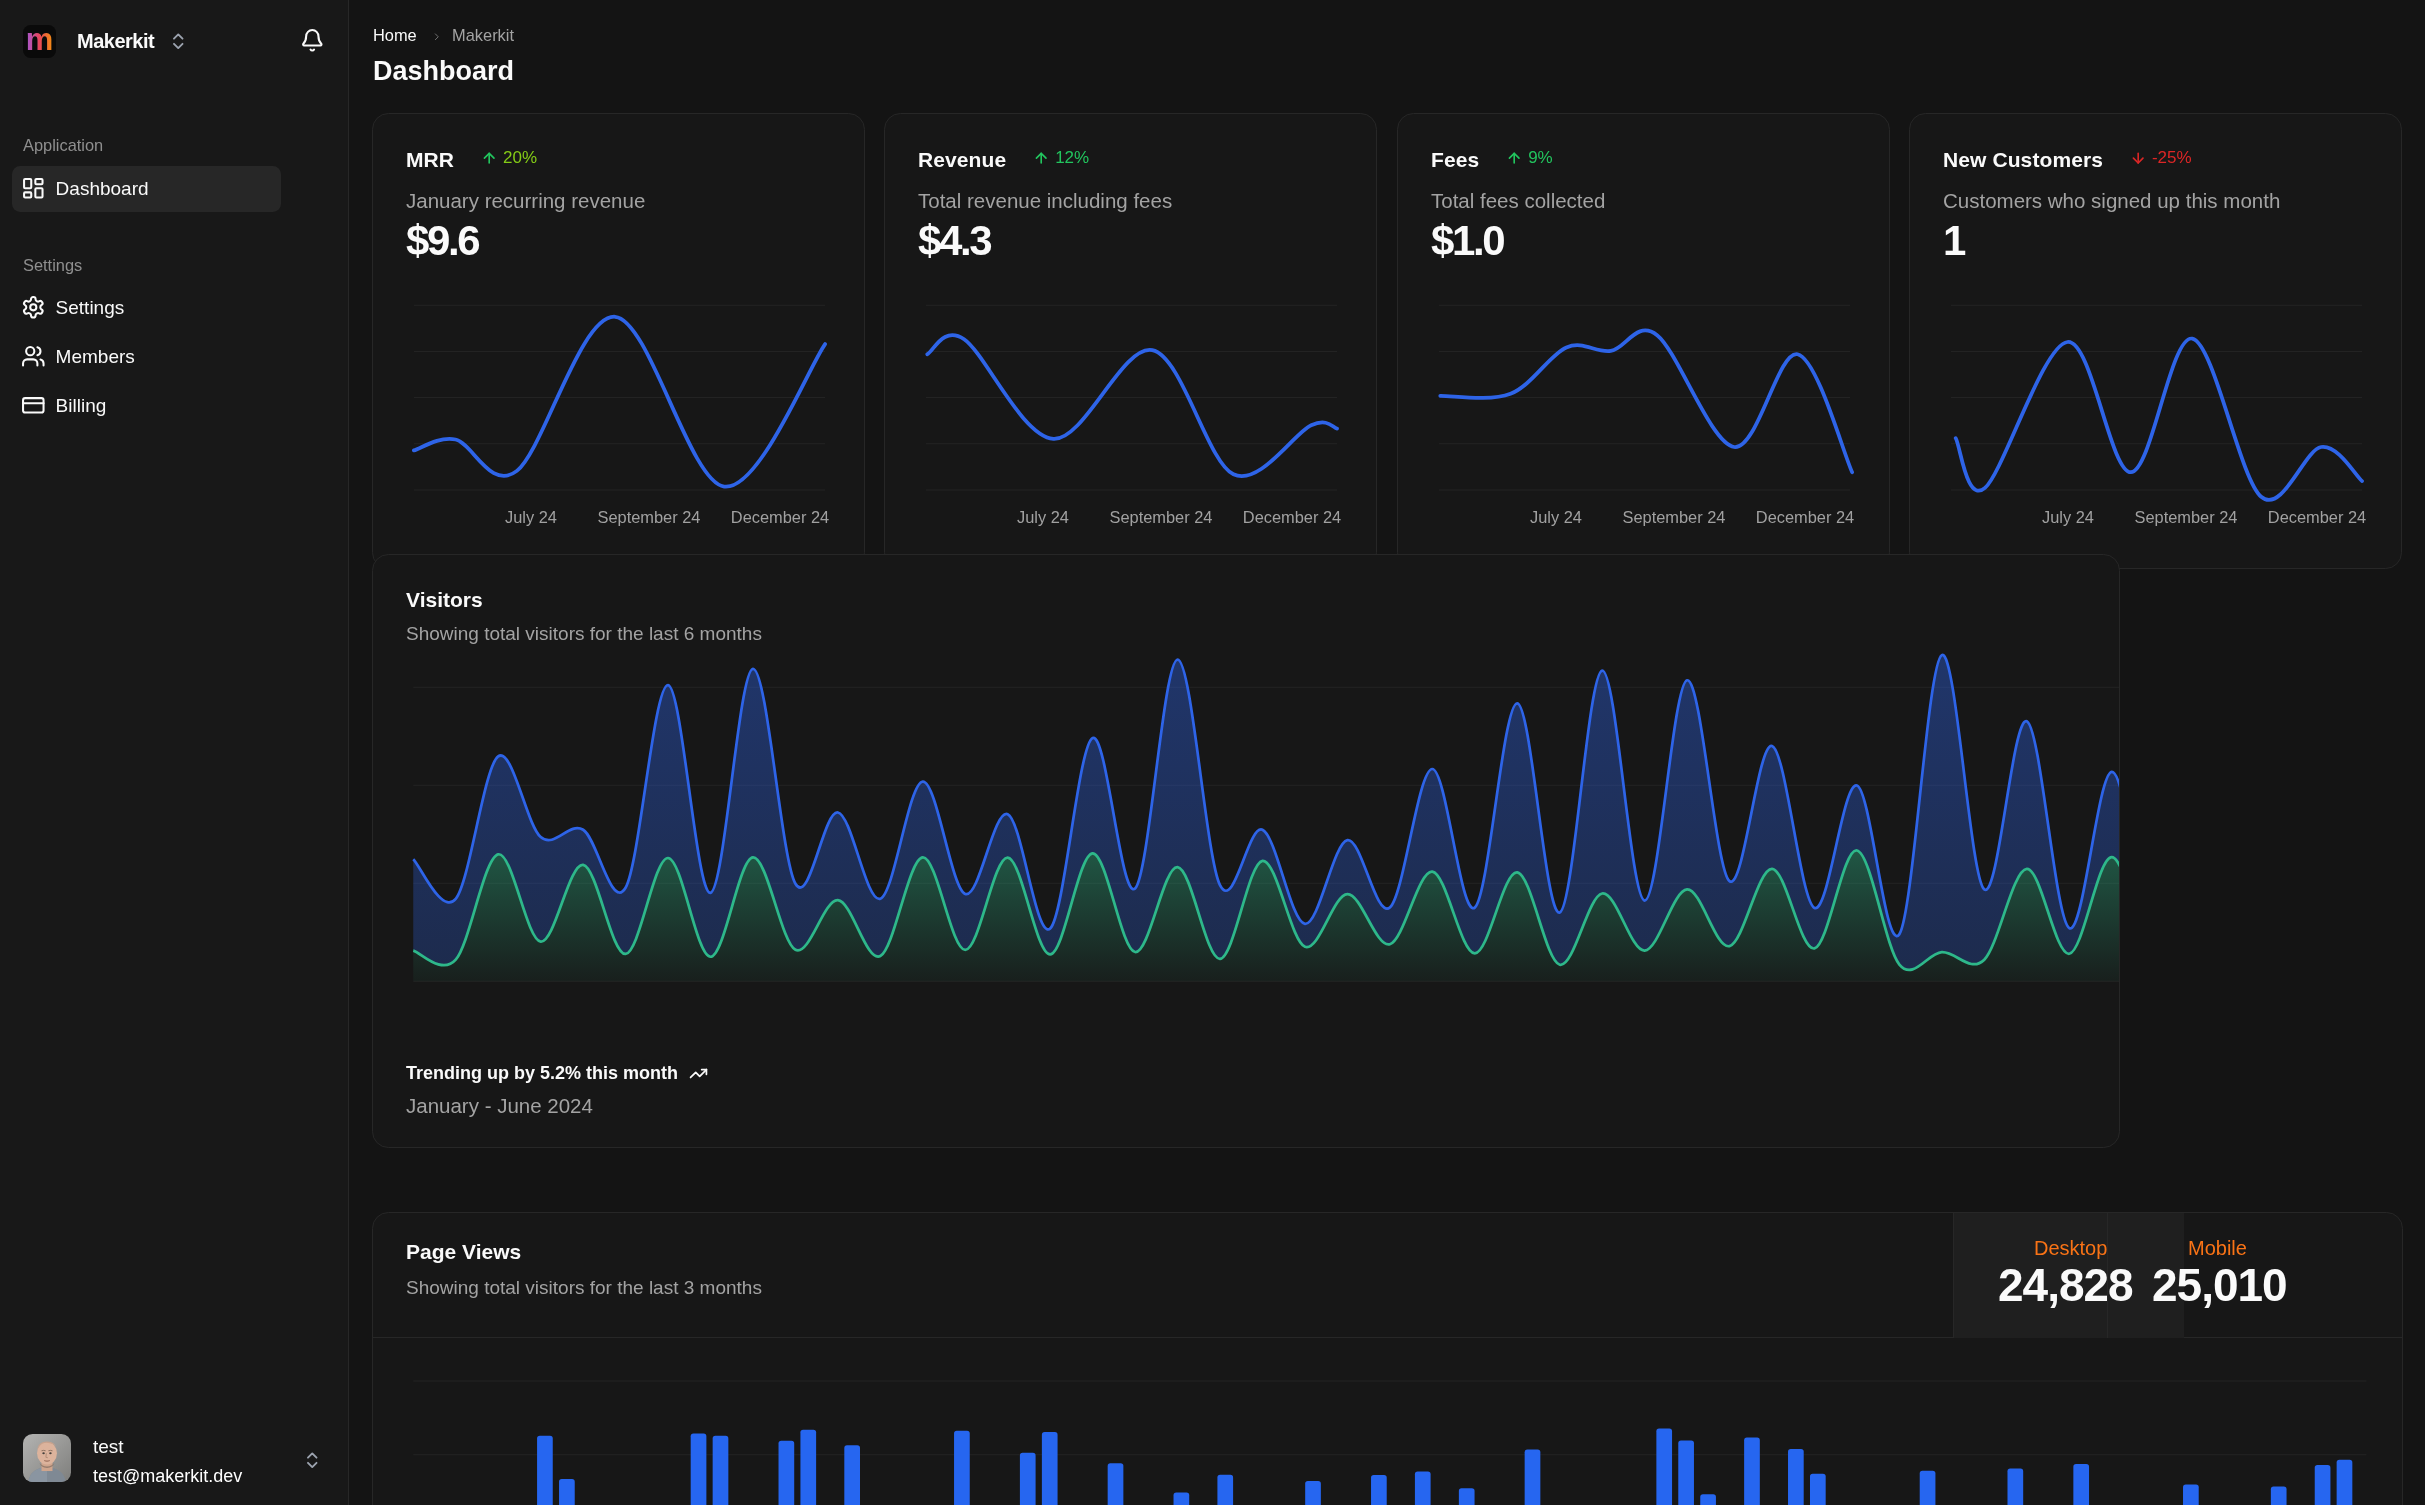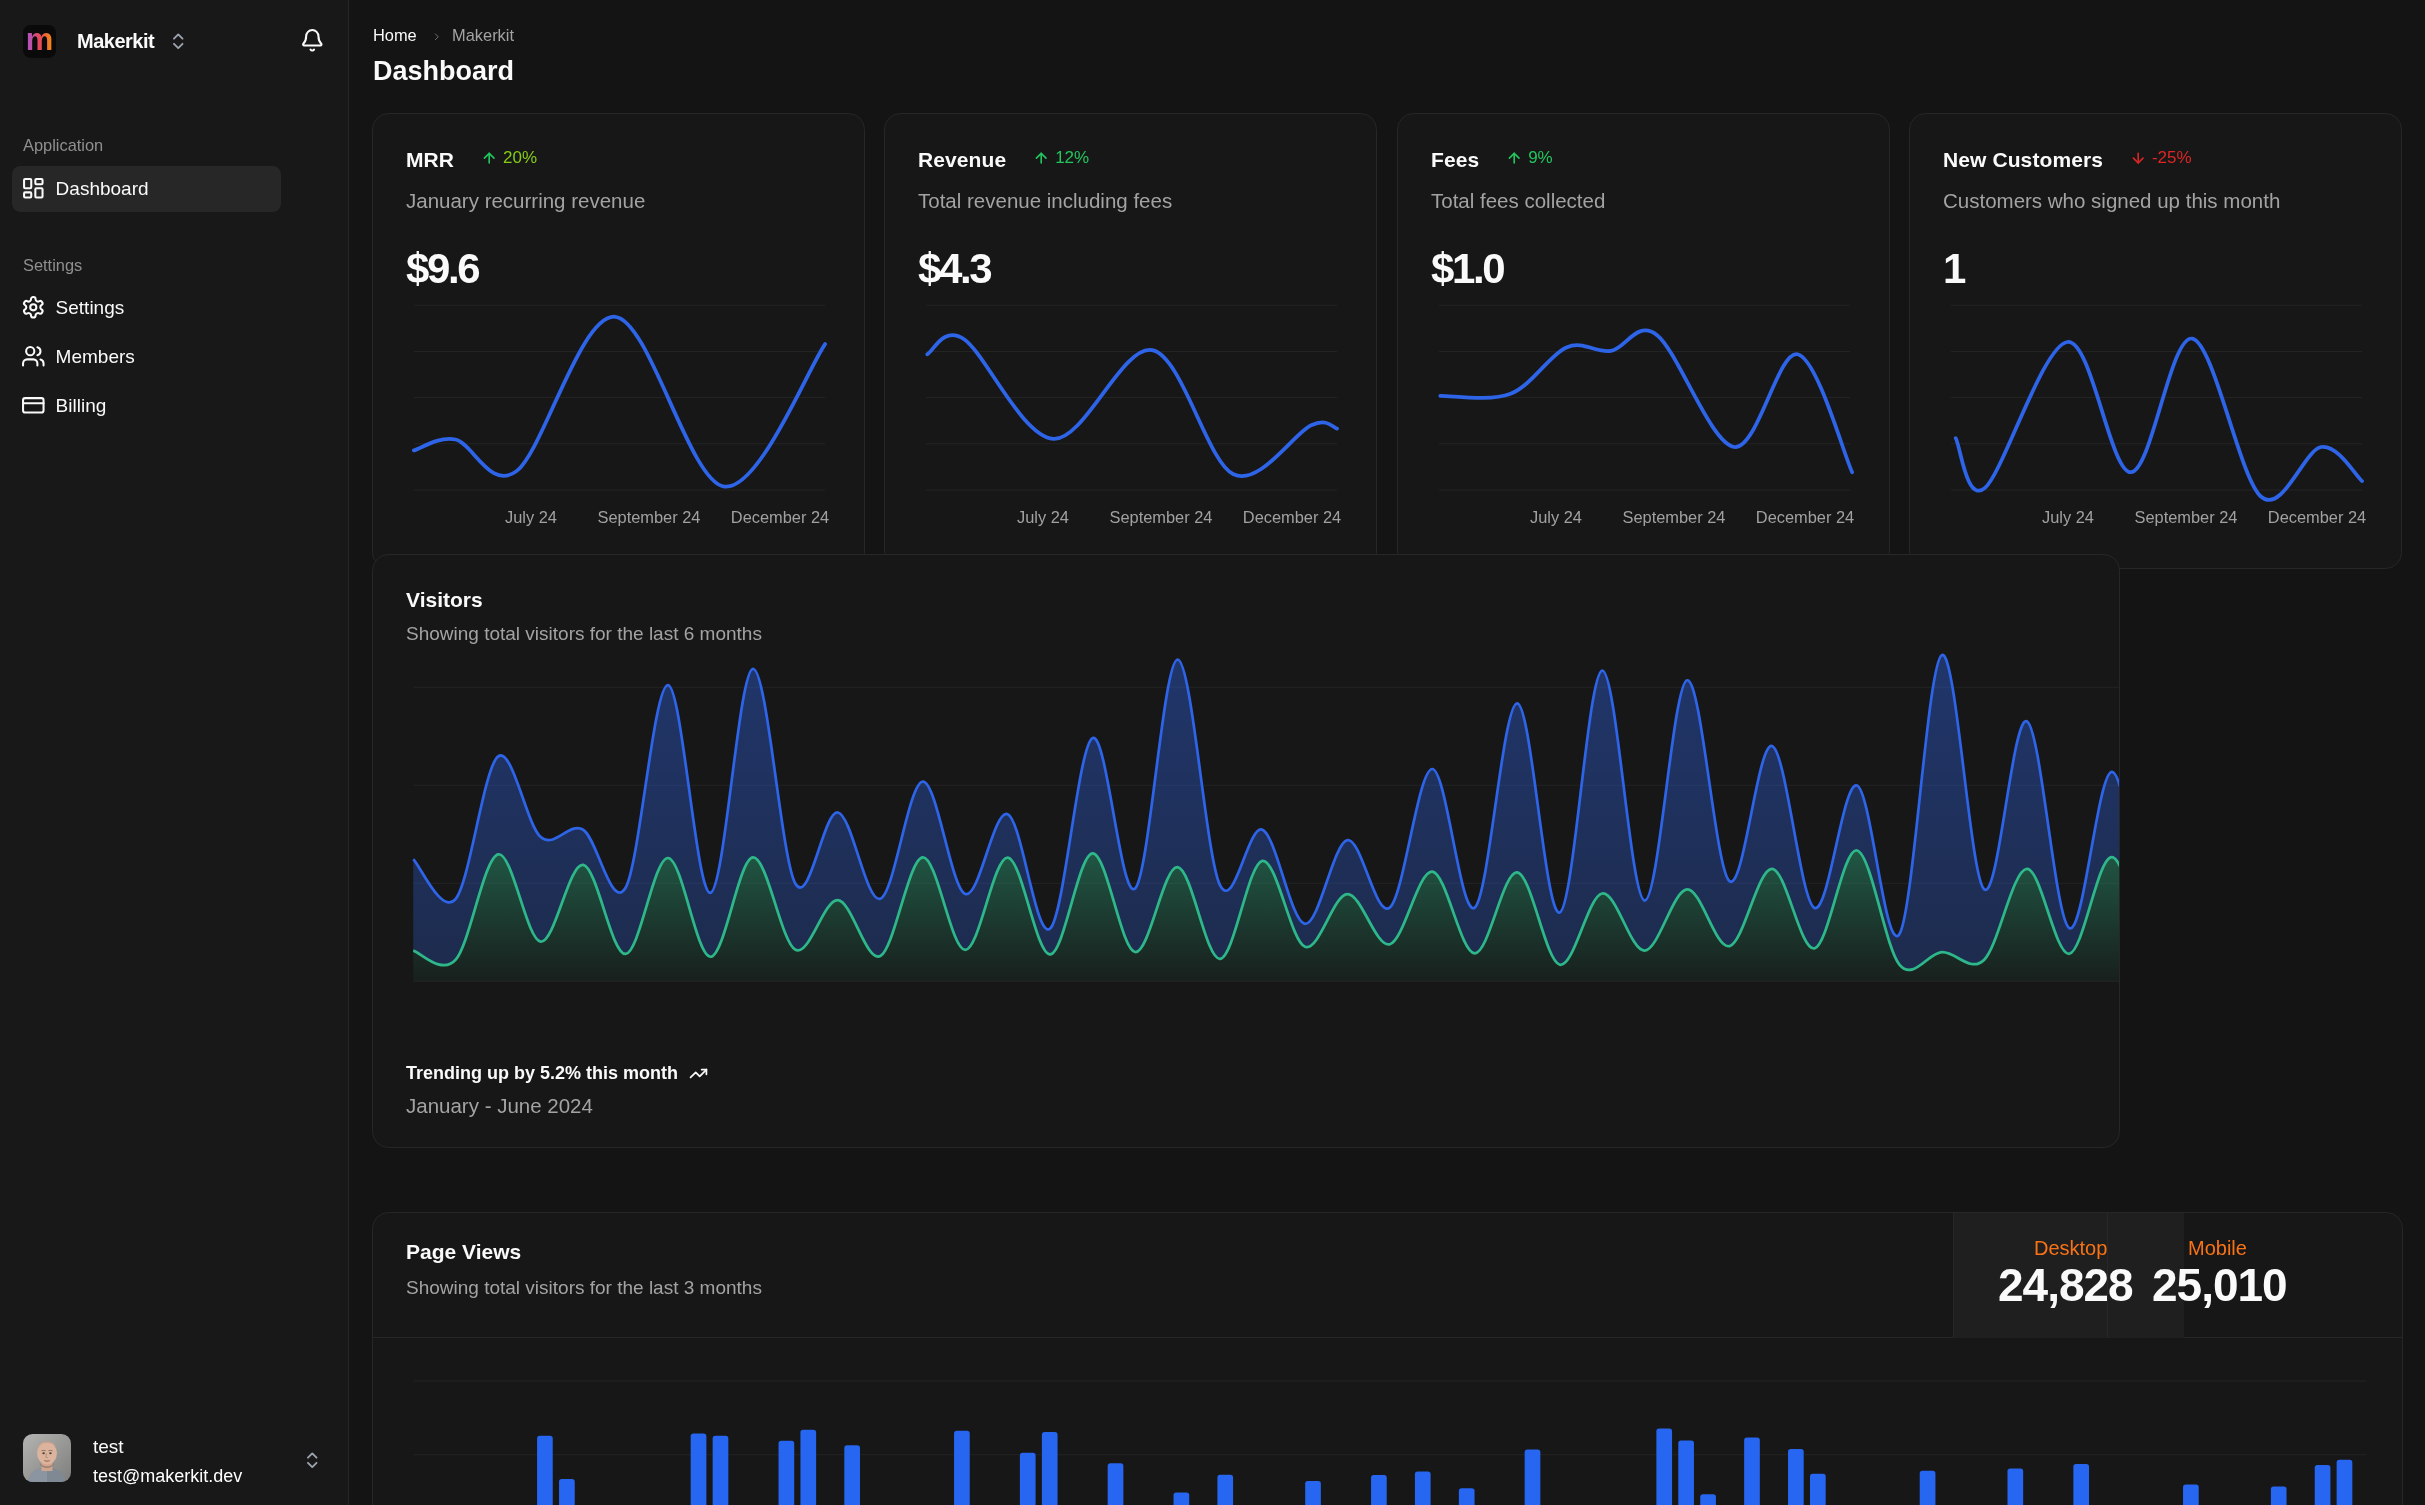--- a/index.html
+++ b/index.html
@@ -22,21 +22,21 @@
 .crumbs .sep { display:inline-block; vertical-align:middle; margin:0 9.6px; }
 .crumbs .dim { color:#a3a3a3; }
 h1 { position:absolute; left:373px; top:56px; font-size:27px; font-weight:700; color:#fafafa; }
 
 .card { position:absolute; background:#171717; border:0.7px solid #272727; border-radius:16.4px; overflow:hidden; }
 .scard { top:113px; width:493px; height:456px; }
 .ctitle-row { position:absolute; left:33px; top:34px; height:27px; display:flex; align-items:flex-start; gap:27px; }
 .ctitle { font-size:21px; font-weight:700; color:#fafafa; letter-spacing:0.1px; }
 .badge { display:flex; align-items:center; gap:5.5px; font-size:17px; }
 .csub { position:absolute; left:33px; top:75px; font-size:20.5px; color:#a3a3a3; }
-.cval { position:absolute; left:33px; top:106px; font-size:42px; font-weight:700; letter-spacing:-2.4px; line-height:1; color:#fafafa;margin-top:28px; }
+.cval { position:absolute; left:33px; top:106px; font-size:42px; font-weight:700; letter-spacing:-2.4px; line-height:1; color:#fafafa; }
 .cchart { position:absolute; left:0; top:0; }
 .xlab { position:absolute; top:394px; font-size:16.4px; color:#a1a1a1; transform:translateX(-50%); white-space:nowrap; }
 
 .vcard { left:372px; top:554px; width:1748px; height:594px; }
 .vtitle { position:absolute; left:33px; top:33px; font-size:21px; font-weight:700; }
 .vsub { position:absolute; left:33px; top:68px; font-size:19px; color:#a3a3a3; }
 .vchart { position:absolute; left:0; top:87px; }
 .vtrend { position:absolute; left:33px; top:508px; font-size:18px; font-weight:700; display:flex; align-items:center; gap:11px; }
 .vdate { position:absolute; left:33px; top:539px; font-size:20.5px; color:#a3a3a3; }
 

